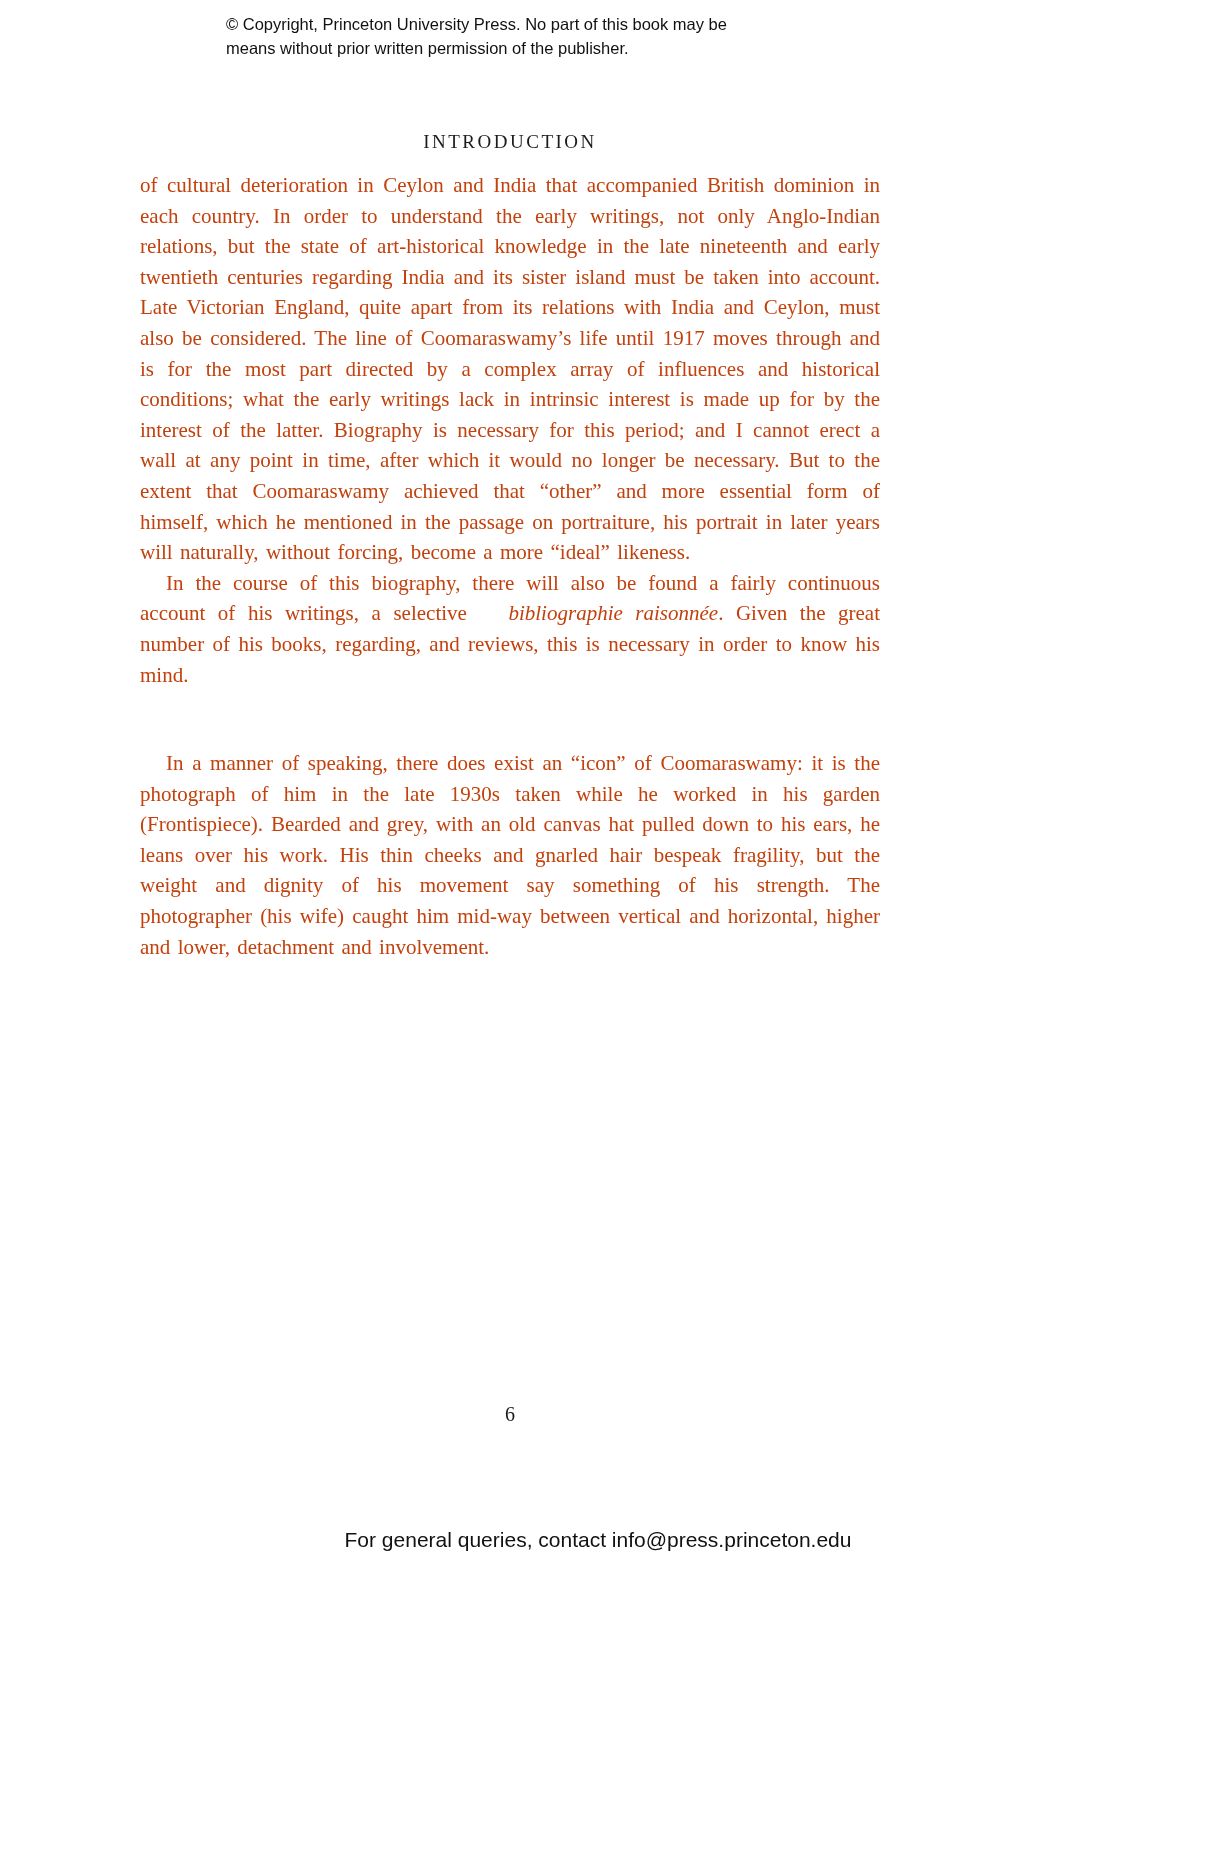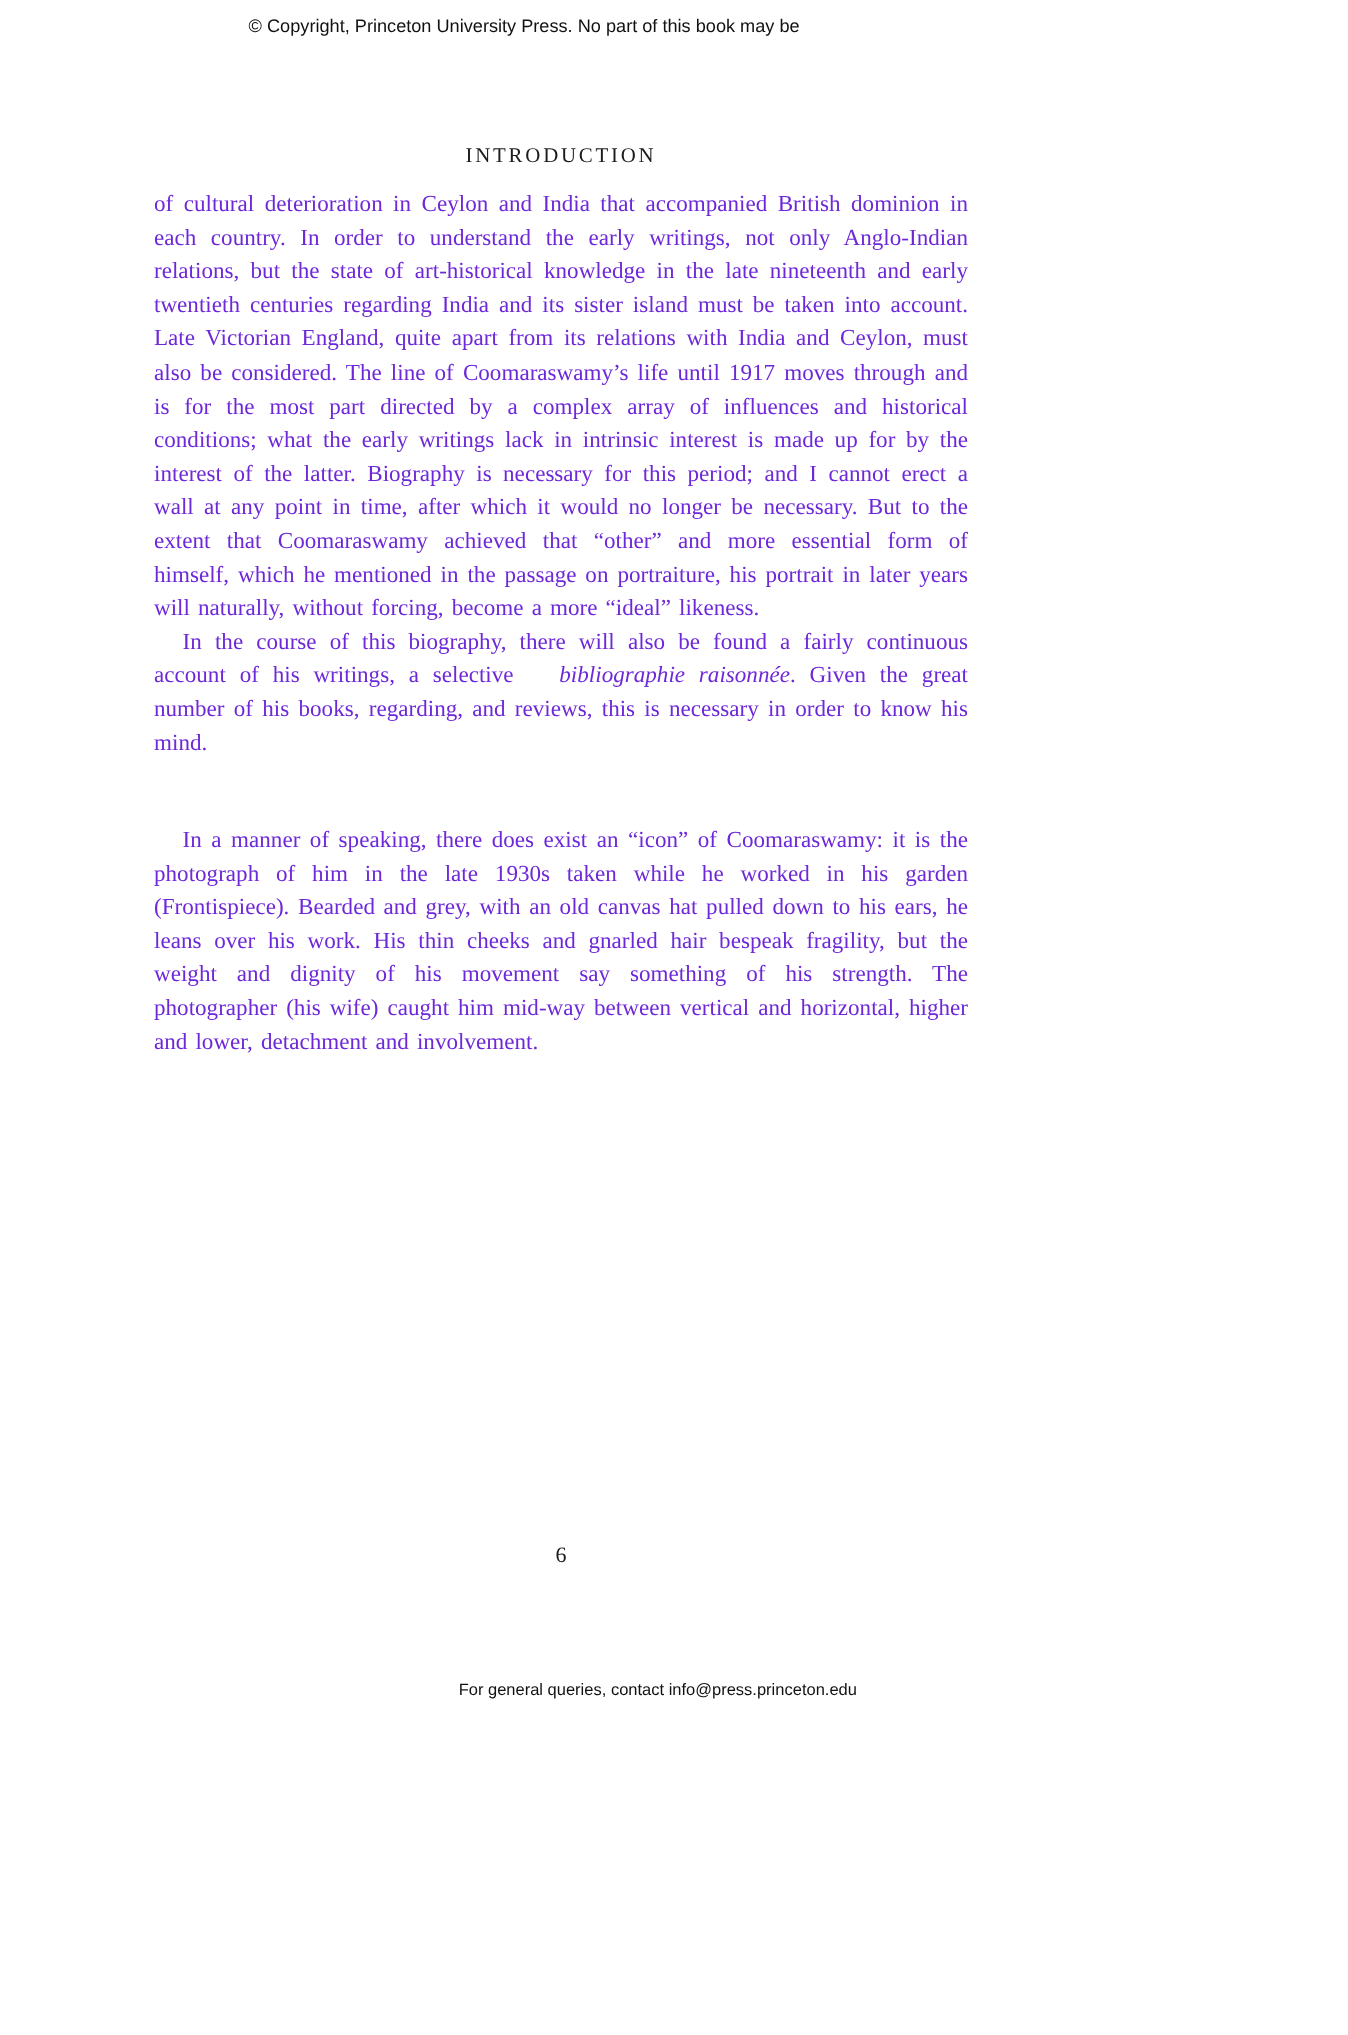--- a/index.html
+++ b/index.html
@@ -37,21 +37,21 @@
     color: #1c1c1c;
   }
   .body-text {
     position: absolute;
     left: 140px;
     top: 170px;
     width: 740px;
     font-family: "Liberation Serif", "DejaVu Serif", serif;
     font-size: 21px;
     line-height: 30.6px;
-    color: #6d28d9;
+    color: #c2410c;
     text-align: justify;
     word-spacing: 0.10em;
   }
   .body-text p {
     margin: 0;
   }
   .body-text p.indent {
     text-indent: 26px;
   }
   .body-text p.spaced {
@@ -71,31 +71,32 @@
     font-size: 20px;
     color: #1c1c1c;
   }
   .footer {
     position: absolute;
     left: 0;
     top: 1528px;
     width: 1196px;
     text-align: center;
     font-family: "Liberation Sans", sans-serif;
-    font-size: 15px;
+    font-size: 21px;
     color: #111111;
   }
 </style>
 </head>
 <body>
 
 <div class="page">
 
   <div class="copyright">
     <div>© Copyright, Princeton University Press. No part of this book may be</div>
+    <div>means without prior written permission of the publisher.</div>
   </div>
 
   <div class="heading">INTRODUCTION</div>
 
   <div class="body-text">
     <p class="noindent">of cultural deterioration in Ceylon and India that accompanied British dominion in each country. In order to understand the early writings, not only Anglo-Indian relations, but the state of art-historical knowledge in the late nineteenth and early twentieth centuries regarding India and its sister island must be taken into account. Late Victorian England, quite apart from its relations with India and Ceylon, must also be considered. The line of Coomaraswamy’s life until 1917 moves through and is for the most part directed by a complex array of influences and historical conditions; what the early writings lack in intrinsic interest is made up for by the interest of the latter. Biography is necessary for this period; and I cannot erect a wall at any point in time, after which it would no longer be necessary. But to the extent that Coomaraswamy achieved that “other” and more essential form of himself, which he mentioned in the passage on portraiture, his portrait in later years will naturally, without forcing, become a more “ideal” likeness.</p>
     <p class="indent"><span>In the course of this biography, there will also be found a fairly continuous account of his writings, a selective </span><em>bibliographie raisonnée</em><span>. Given the great number of his books, regarding, and reviews, this is necessary in order to know his mind.</span></p>
     <p class="indent spaced">In a manner of speaking, there does exist an “icon” of Coomaraswamy: it is the photograph of him in the late 1930s taken while he worked in his garden (Frontispiece). Bearded and grey, with an old canvas hat pulled down to his ears, he leans over his work. His thin cheeks and gnarled hair bespeak fragility, but the weight and dignity of his movement say something of his strength. The photographer (his wife) caught him mid-way between vertical and horizontal, higher and lower, detachment and involvement.</p>
   </div>
 

